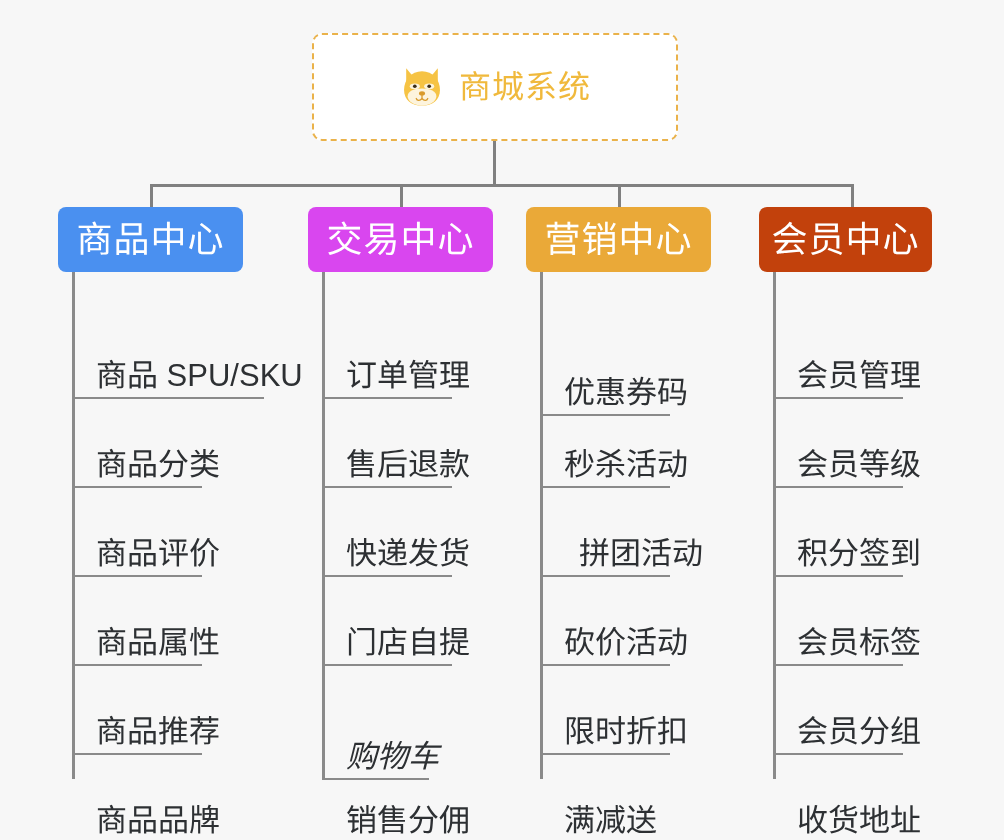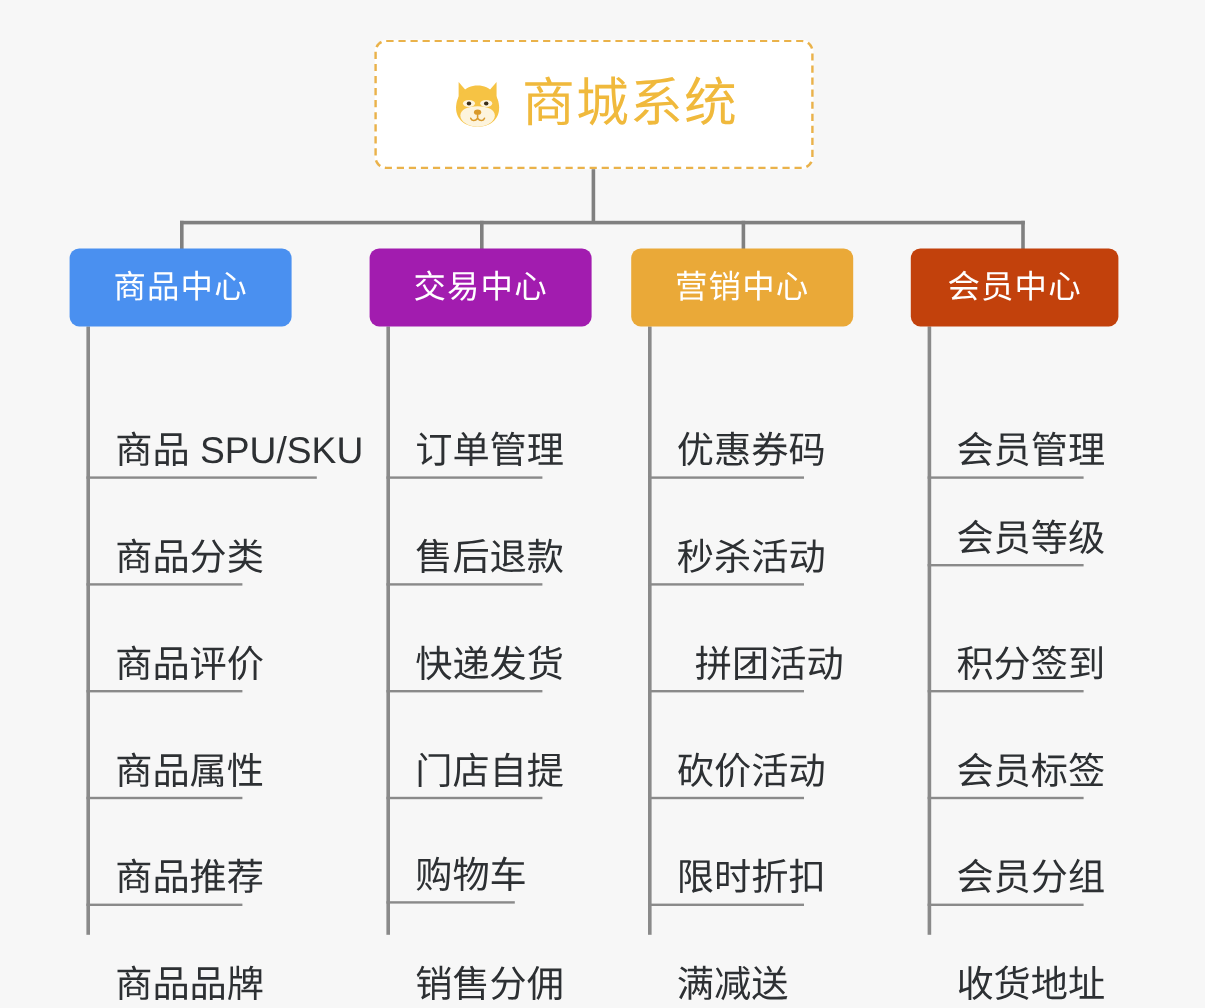--- a/index.html
+++ b/index.html
@@ -38,21 +38,21 @@
     justify-content: center;
     gap: 14px;
   }
   .root-icon {
     width: 46px;
     height: 46px;
     flex: 0 0 auto;
     display: block;
   }
   .root-title {
-    font-size: 44px;
+    font-size: 32px;
     line-height: 1;
     color: #f0b93c;
     letter-spacing: 1px;
     white-space: nowrap;
   }
 
   
   .conn {
     position: absolute;
     background: #808080;
@@ -94,29 +94,29 @@
     height: 65px;
     border-radius: 8px;
     display: flex;
     align-items: center;
     justify-content: center;
     box-sizing: border-box;
     padding: 0 22px;
     z-index: 2;
   }
   .branch-header-label {
-    font-size: 27px;
+    font-size: 36px;
     color: #ffffff;
     line-height: 1;
     white-space: nowrap;
     letter-spacing: 1px;
   }
 
   .branch.b0 .branch-header { width: 185px; background: #4a90f0; }
-  .branch.b1 .branch-header { width: 185px; background: #a21caf; }
+  .branch.b1 .branch-header { width: 185px; background: #d946ef; }
   .branch.b2 .branch-header { width: 185px; background: #eaa938; }
   .branch.b3 .branch-header { width: 173px; background: #c2410c; }
 
   
   .branch-spine {
     position: absolute;
     top: 65px;
     left: 14px;
     width: 3px;
     background: #8a8a8a;
@@ -212,36 +212,36 @@
         </li>
       <li class="leaf-item" style="top: 172px; width: 130px;">
           <span class="leaf-label">售后退款</span>
         </li>
       <li class="leaf-item" style="top: 261px; width: 130px;">
           <span class="leaf-label">快递发货</span>
         </li>
       <li class="leaf-item" style="top: 350px; width: 130px;">
           <span class="leaf-label">门店自提</span>
         </li>
-      <li class="leaf-item" style="top: 437px; width: 107px;">
+      <li class="leaf-item" style="top: 464px; width: 107px; font-style: italic;">
           <span class="leaf-label">购物车</span>
         </li>
       <li class="leaf-item" style="top: 528px; width: 130px;">
           <span class="leaf-label">销售分佣</span>
         </li>
     </ul>
   </div>
 
   <div class="branch b2">
     <div class="branch-header">
       <span class="branch-header-label">营销中心</span>
     </div>
     <div class="branch-spine" style="height: 507px;"></div>
     <ul class="leaf-list">
-      <li class="leaf-item" style="top: 83px; width: 130px;">
+      <li class="leaf-item" style="top: 100px; width: 130px;">
           <span class="leaf-label">优惠券码</span>
         </li>
       <li class="leaf-item" style="top: 172px; width: 130px;">
           <span class="leaf-label">秒杀活动</span>
         </li>
       <li class="leaf-item" style="top: 261px; width: 130px; padding-left: 39px;">
           <span class="leaf-label">拼团活动</span>
         </li>
       <li class="leaf-item" style="top: 350px; width: 130px;">
           <span class="leaf-label">砍价活动</span>
@@ -257,21 +257,21 @@
 
   <div class="branch b3">
     <div class="branch-header">
       <span class="branch-header-label">会员中心</span>
     </div>
     <div class="branch-spine" style="height: 507px;"></div>
     <ul class="leaf-list">
       <li class="leaf-item" style="top: 83px; width: 130px;">
           <span class="leaf-label">会员管理</span>
         </li>
-      <li class="leaf-item" style="top: 156px; width: 130px;">
+      <li class="leaf-item" style="top: 172px; width: 130px;">
           <span class="leaf-label">会员等级</span>
         </li>
       <li class="leaf-item" style="top: 261px; width: 130px;">
           <span class="leaf-label">积分签到</span>
         </li>
       <li class="leaf-item" style="top: 350px; width: 130px; text-align: center;">
           <span class="leaf-label">会员标签</span>
         </li>
       <li class="leaf-item" style="top: 439px; width: 130px;">
           <span class="leaf-label">会员分组</span>

